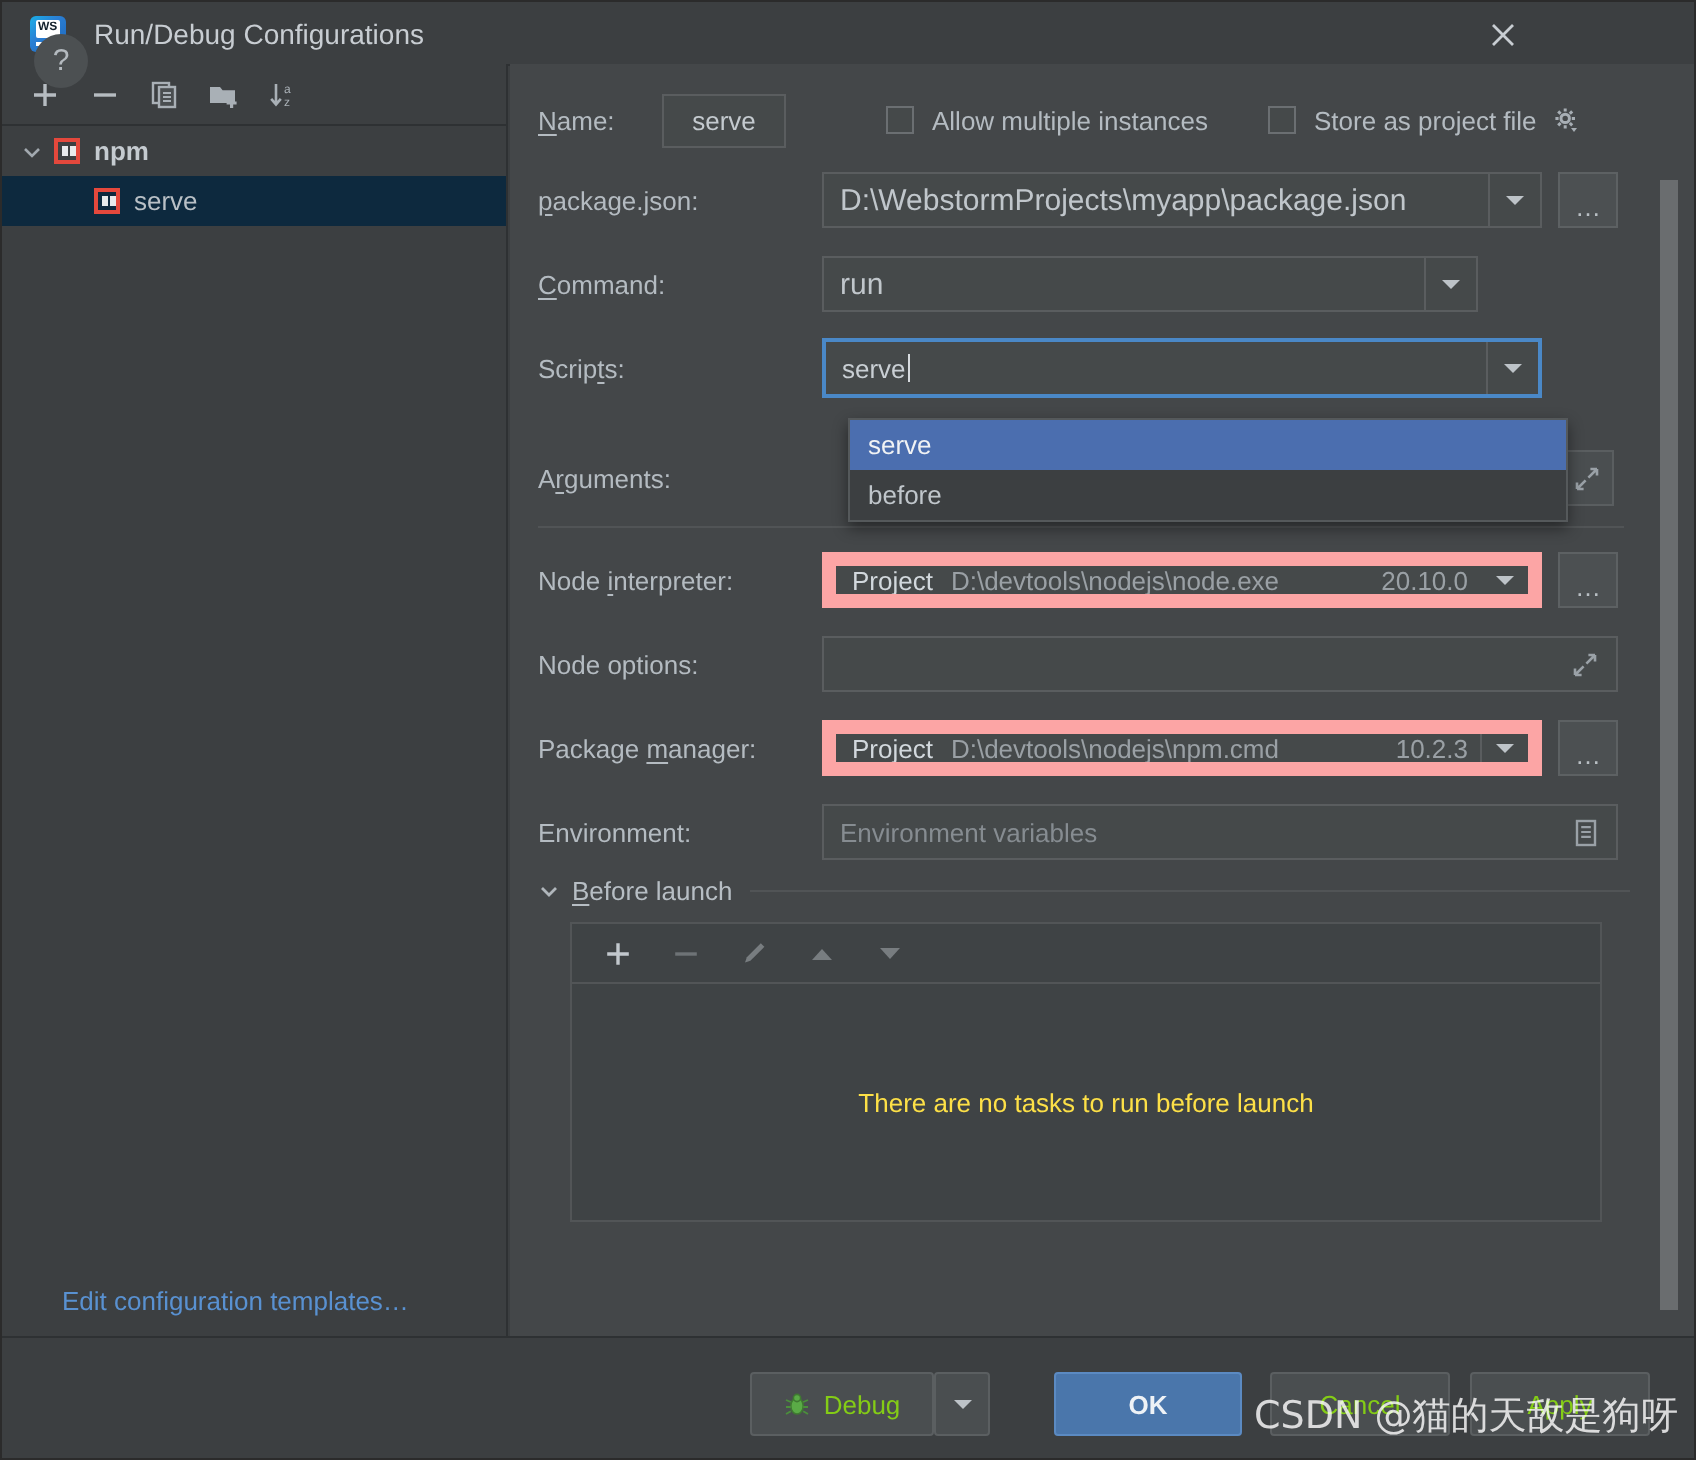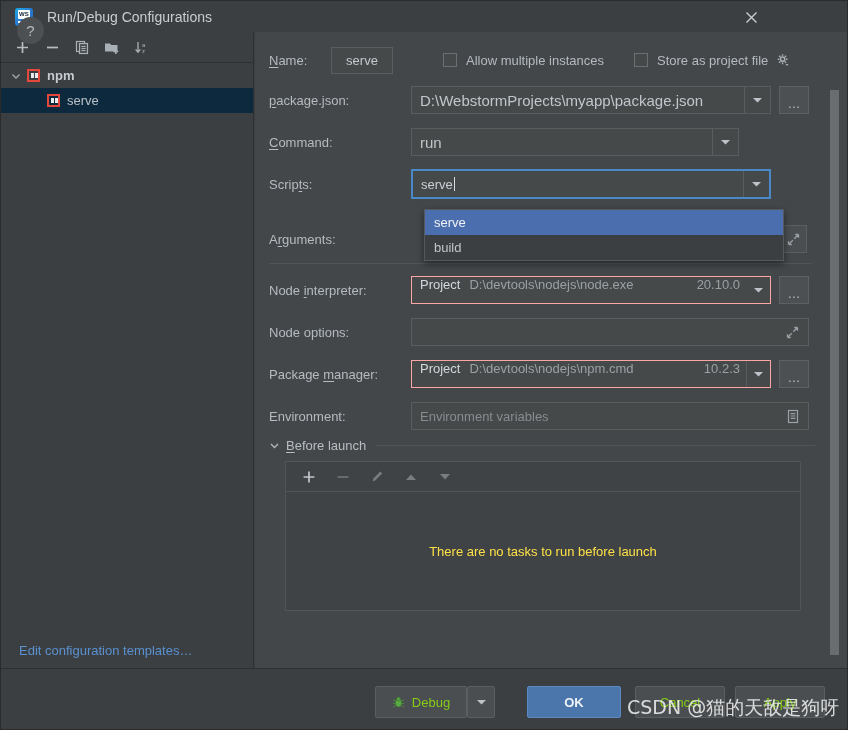--- a/index.html
+++ b/index.html
@@ -117,21 +117,21 @@
   .tree-row.selected .npm-icon { background: #0d293e; }
   .npm-icon::after {
     content:"";
     position:absolute; left:2px; top:2px;
     width:3px; height:5px;
     background:#e8eaec;
     box-shadow: 4px 0 0 0 #e8eaec;
   }
 
   .edit-templates {
-    position: absolute; left: 4px; bottom: 0;
+    position: absolute; left: 16px; bottom: 0;
     width: 253px; height: 38px;
     display: flex; align-items: center;
     padding-left: 14px;
     color: #5991d1;
     font-size: 13px;
     cursor: default;
   }
 
   
   .right-panel {
@@ -276,24 +276,24 @@
     height: 25px;
     display:flex; align-items:center;
     padding-left: 9px;
     font-size: 13px;
     color: #c0c6cb;
     cursor: default;
   }
   .dd-item.sel { background: #4b6eaf; color: #f0f2f4; }
 
   .proj-field {
-    display:flex; 
+    display:flex; align-items:center;
     height: 28px;
     background: #45494a;
-    border: 1px solid #fca5a5;
+    border: 7px solid #fca5a5;
     overflow:hidden;
   }
   .proj-field .tagword { padding-left: 8px; color:#d2d8dd; font-size:13px; flex:none; }
   .proj-field .path { padding-left: 9px; color:#9aa0a5; font-size:13px; flex:1; white-space:nowrap; overflow:hidden; }
   .proj-field .ver { color:#9aa0a5; font-size:13px; padding-right: 6px; flex:none; }
 
   .placeholder { color:#868c91; }
 
   .divider {
     height:1px; background:#515456;
@@ -538,21 +538,21 @@
         <div class="scripts-input">
           <span class="val"><span>serve</span><span class="caret"></span></span>
           <span class="arrow">
             <svg width="11" height="8" viewBox="0 0 11 8">
                 <path d="M1 2 L5.5 6.5 L10 2 z" fill="#bdc3c8"></path>
               </svg>
           </span>
         </div>
         <div class="dropdown">
           <div class="dd-item sel">serve</div>
-          <div class="dd-item">build</div>
+          <div class="dd-item">before</div>
         </div>
       </div>
 
       <div class="row" style="margin-bottom:10px;">
         <div class="lbl">A<u>r</u>guments:</div>
         <div style="width:360px;height:28px;"></div>
         <div class="icon-btn" style="margin-left:8px;">
           <svg width="15" height="15" viewBox="0 0 15 15">
             <path d="M8.2 6.8 L12.5 2.5 M12.5 2.5 H9.2 M12.5 2.5 V5.8" stroke="#9aa1a7" stroke-width="1.3" fill="none"></path>
             <path d="M6.8 8.2 L2.5 12.5 M2.5 12.5 H5.8 M2.5 12.5 V9.2" stroke="#9aa1a7" stroke-width="1.3" fill="none"></path>

